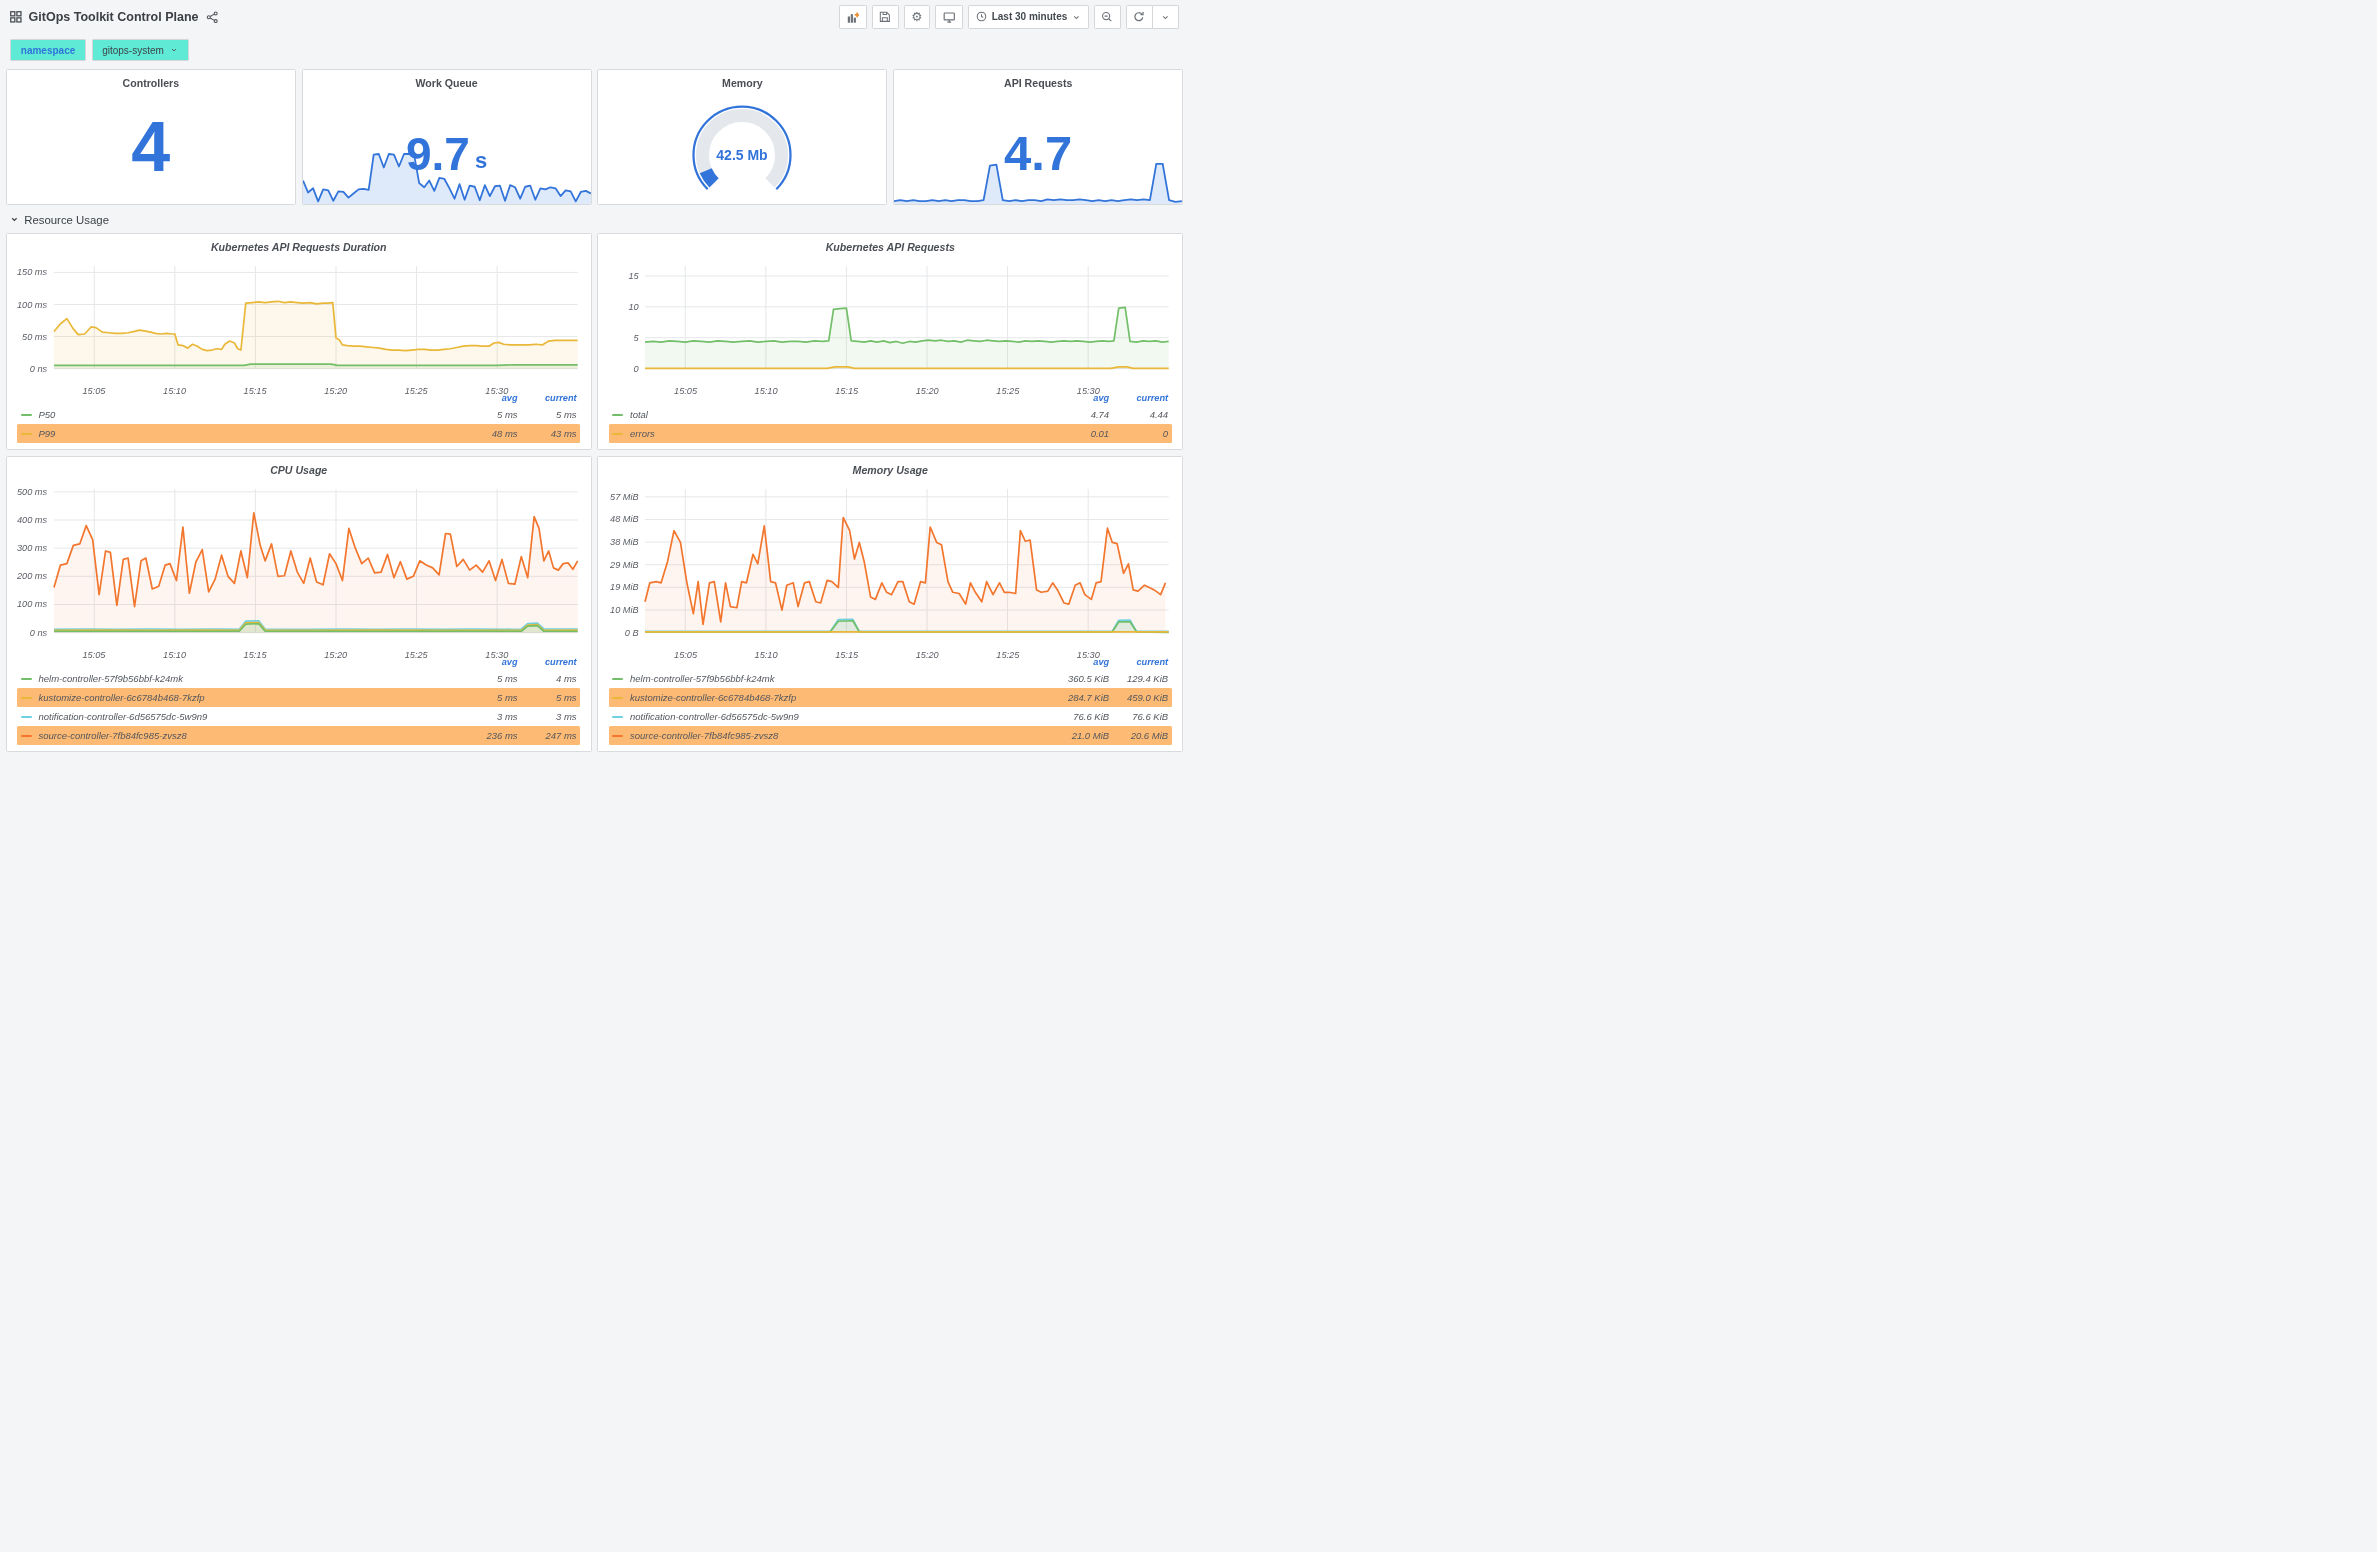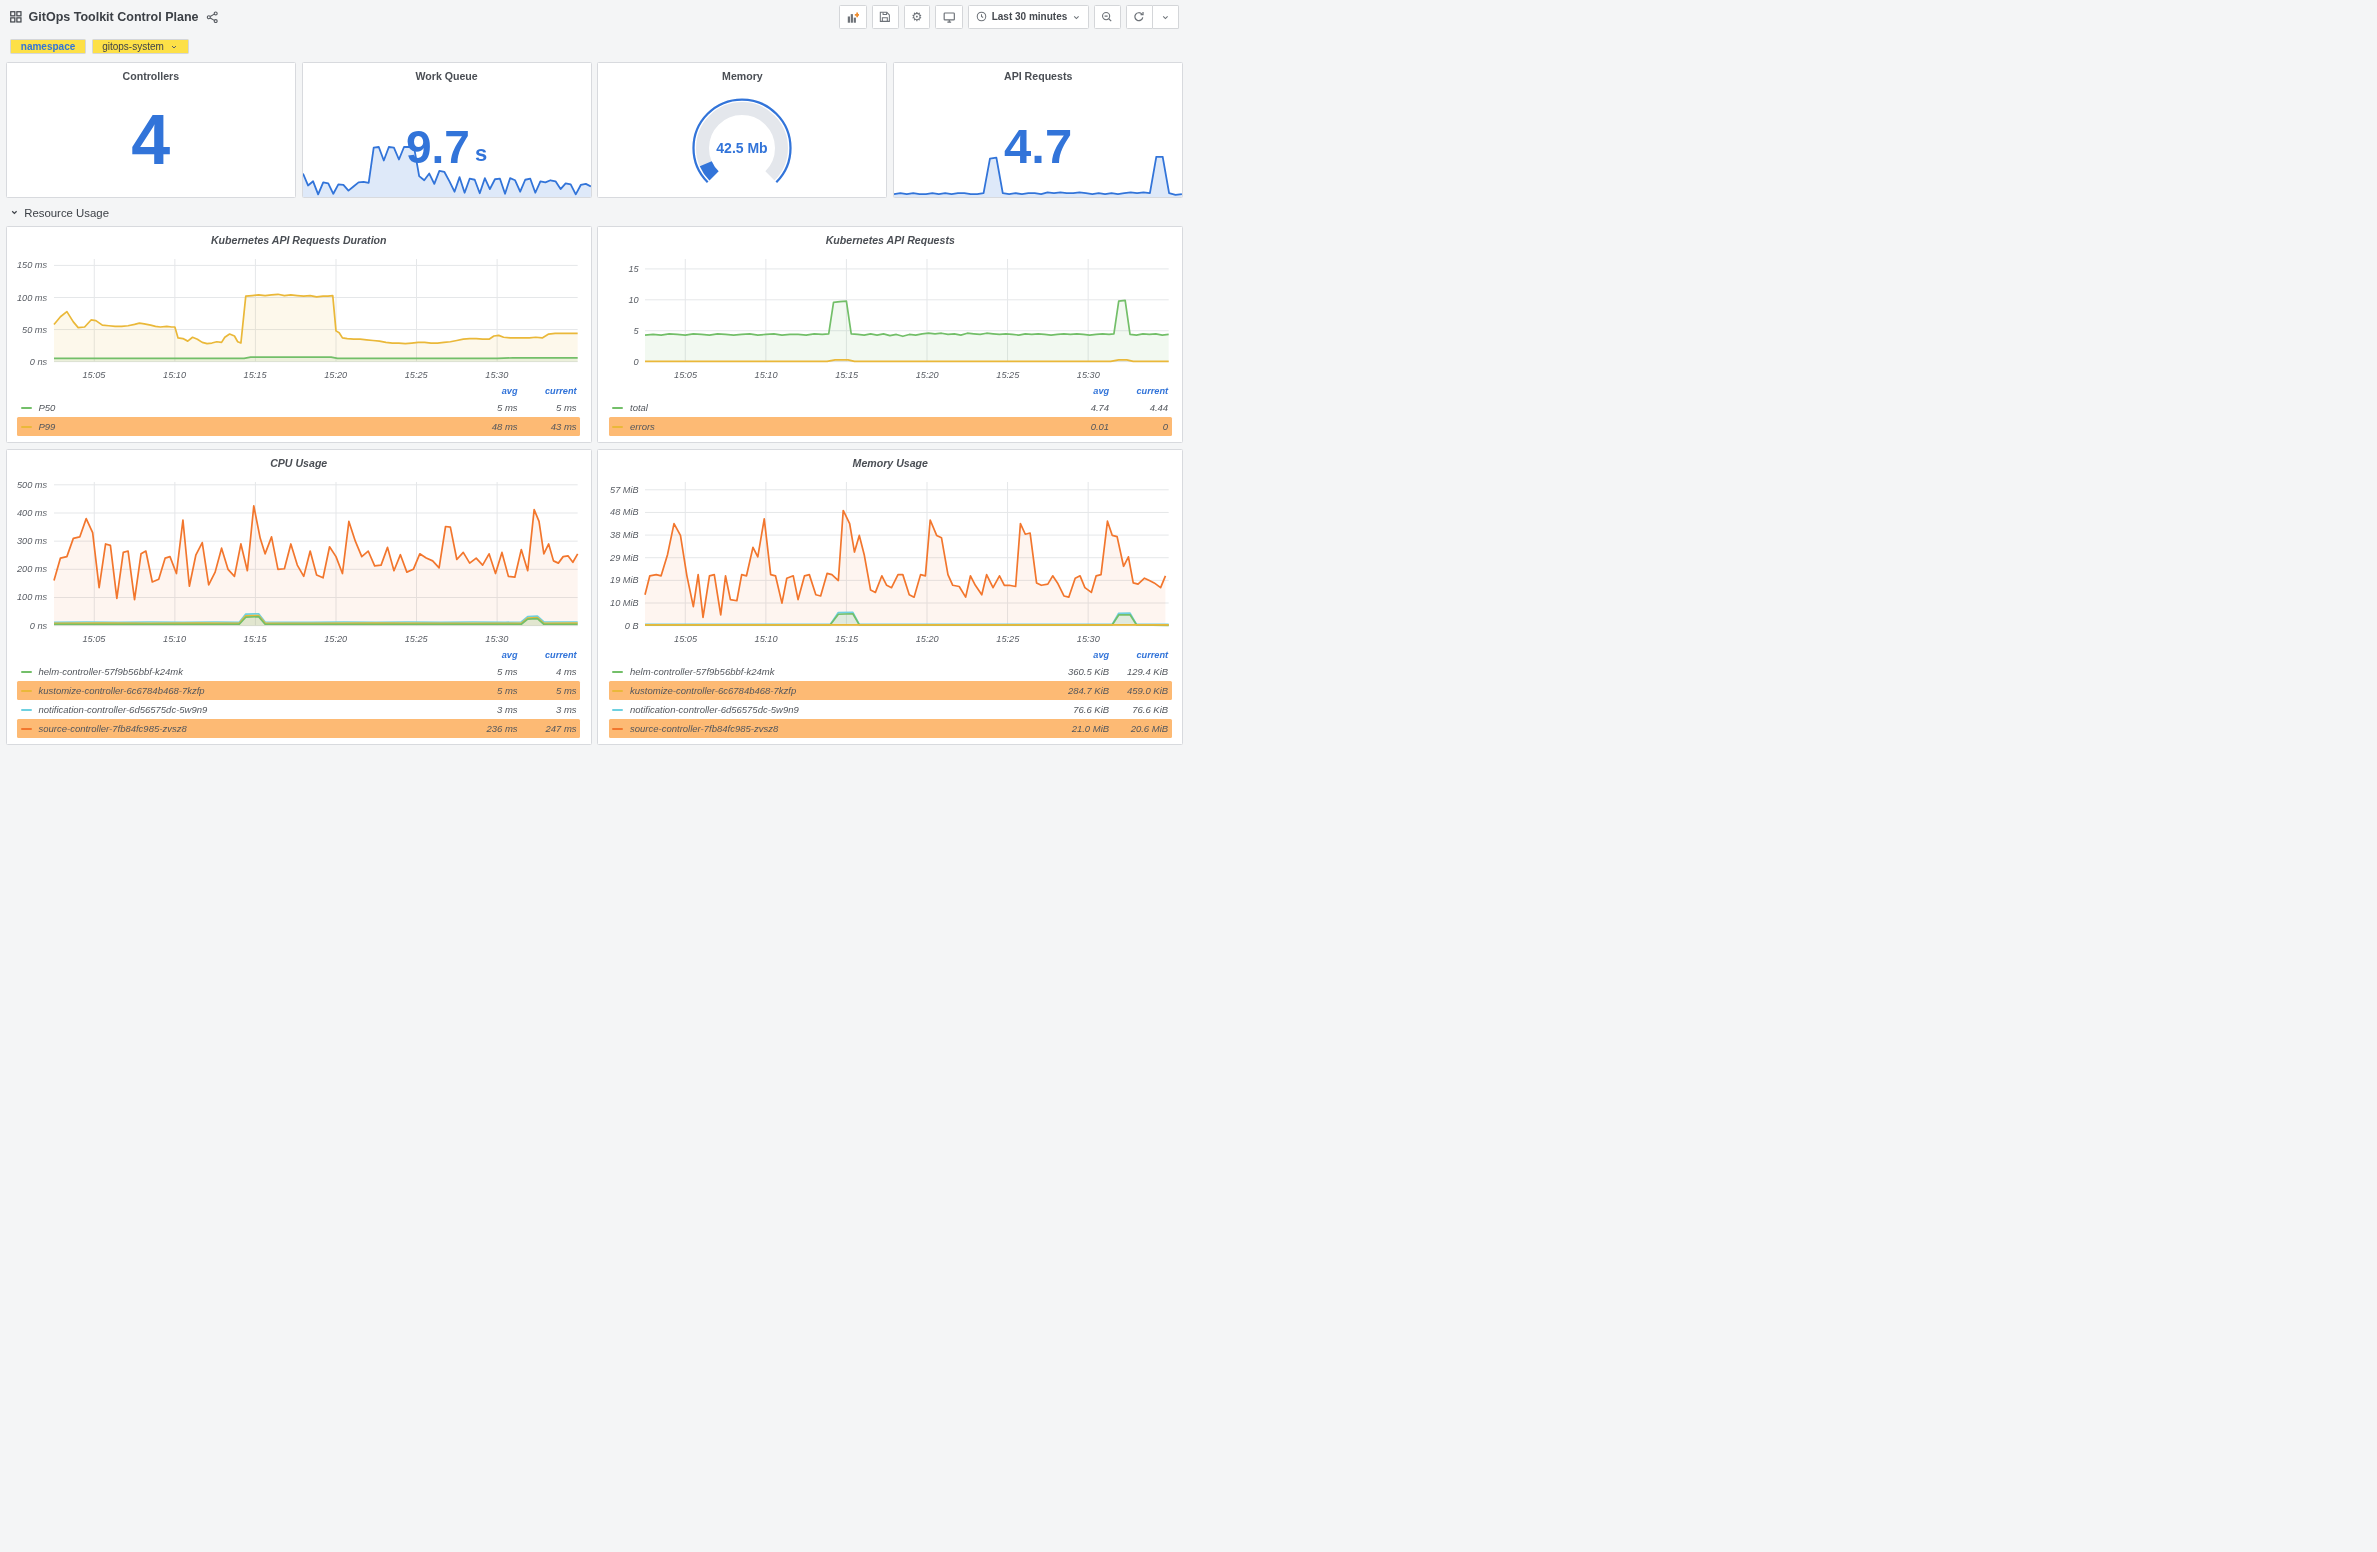--- a/index.html
+++ b/index.html
@@ -25,22 +25,22 @@
     background:#fff; border:0.7px solid #d4d6d9; border-radius:1.5px;
     color:#6d7278; cursor:pointer; font-size:10px;
   }
   .tbtn.joined-l { border-radius:1.5px 0 0 1.5px; }
   .tbtn.joined-r { border-radius:0 1.5px 1.5px 0; border-left:none; }
   .tbtn .lbl { color:#45494f; font-weight:700; }
   .gear-glyph { font-size:12.5px; line-height:1; }
   
   .subnav { display:flex; gap:5.9px; padding:5.1px 10.3px 8px; }
   .pill {
-    height:15px; display:inline-flex; align-items:center; gap:6.6px;
-    padding:0 9.5px; background:#fde047; border:0.7px solid #d4d6d9; border-radius:1.5px;
+    height:22px; display:inline-flex; align-items:center; gap:6.6px;
+    padding:0 9.5px; background:#5eead4; border:0.7px solid #d4d6d9; border-radius:1.5px;
     font-size:10px;
   }
   .pill.lab { color:#3274d9; font-weight:700; }
   .pill.val { color:#3f434a; cursor:pointer; }
   .pill.val .caret { color:#5a5e64; }
   
   .panel { background:#fff; border:0.7px solid #d8dade; border-radius:1.5px; position:relative; }
   .panel-title { text-align:center; font-size:10.6px; font-weight:600; color:#4a4e54; padding-top:6.6px; cursor:pointer; }
   .stats-row { display:grid; grid-template-columns:repeat(4,1fr); gap:5.9px; padding:0 5.9px; }
   .stat-panel { height:136px; overflow:hidden; }
@@ -67,21 +67,21 @@
   .chart-panel { display:flex; flex-direction:column; padding:0 8.8px 5.9px;font-style:italic; }
   .chart-panel.r1 { height:217px; }
   .chart-panel.r2 { height:296px; }
   .chart-panel .panel-title { padding-top:6.6px; margin-bottom:2.9px; }
   .plot-wrap { flex:1; position:relative; margin-left:38px; margin-right:4.4px; margin-top:10.3px; }
   .plot-svg { position:absolute; inset:0; width:100%; height:100%; overflow:visible; }
   .grid { stroke:#e5e7e9; stroke-width:1; vector-effect:non-scaling-stroke; }
   .ylab { position:absolute; right:calc(100% + 6.6px); transform:translateY(-50%);
     font-size:9.2px; color:#5a5e65; white-space:nowrap; }
   .xaxis { height:15.4px; position:relative; margin-left:38px; margin-right:4.4px; }
-  .xlab { position:absolute; top:8px; transform:translateX(-50%); font-size:9.2px; color:#5a5e65; }
+  .xlab { position:absolute; top:17px; transform:translateX(-50%); font-size:9.2px; color:#5a5e65; }
   .legend { padding:5.9px 1.5px 0; }
   .lg-head { display:flex; align-items:center; height:15.4px; font-size:9.2px; font-weight:700; color:#3274d9; padding:0 3.7px; }
   .lg-head .col-avg, .lg-head .col-cur { cursor:pointer; }
   .lg-row { display:flex; align-items:center; height:19px; font-size:9.5px; color:#53575d; padding:0 3.7px; border-radius:1.5px; }
   .lg-row.alt { background:#fdba74; }
   .dash { width:11px; height:2.2px; border-radius:1.5px; margin-right:6.6px; flex:none; }
   .lg-name { flex:1; cursor:pointer; white-space:nowrap; overflow:hidden; text-overflow:ellipsis; }
   .col-avg { width:53px; text-align:right; }
   .col-cur { width:59px; text-align:right; }
   svg.icon { display:block; }

